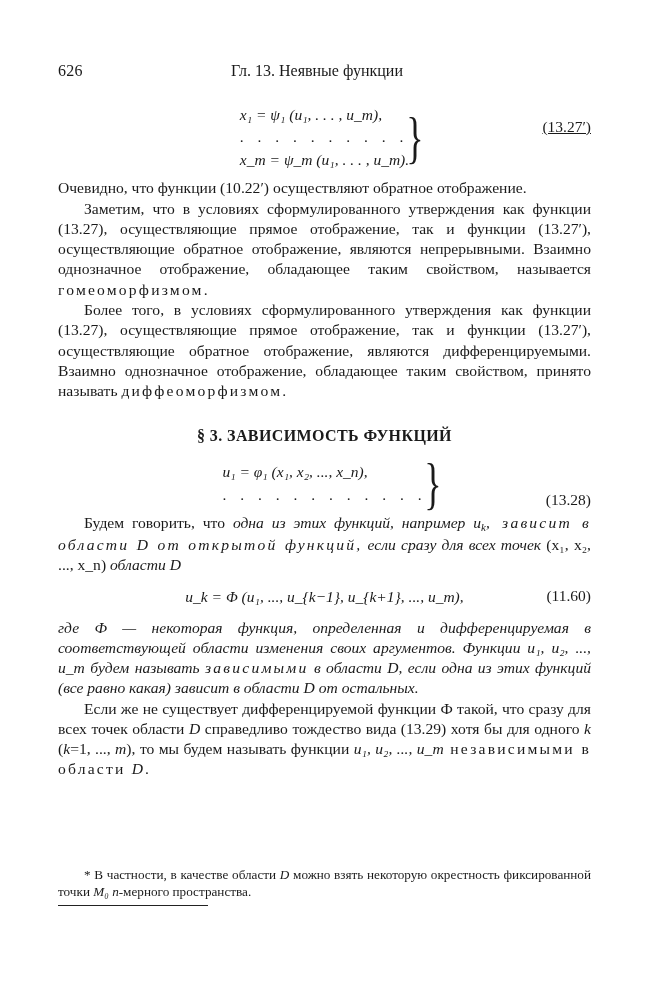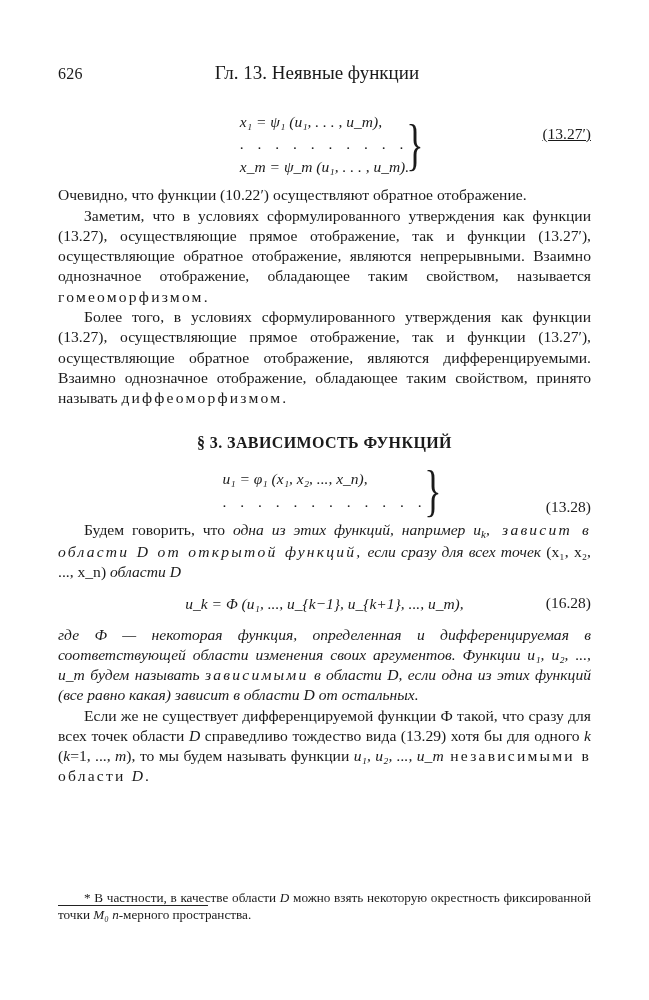--- a/index.html
+++ b/index.html
@@ -30,21 +30,21 @@
     display: flex;
     align-items: baseline;
   }
   .page-number {
     font-size: 16px;
     letter-spacing: 0.3px;
   }
   .header-title {
     flex: 1;
     text-align: center;
-    font-size: 19px;
+    font-size: 16px;
     padding-right: 40px;
   }
   .content {
     position: absolute;
     top: 95px;
     left: 58px;
     width: 533px;
   }
   p {
     margin: 0;
@@ -52,21 +52,21 @@
     line-height: 1.30;
     text-align: justify;
     text-indent: 26px;
   }
   p.noindent { text-indent: 0; }
   .spaced {
     letter-spacing: 2.2px;
   }
   .eqblock {
     position: relative;
-    margin: 16px 0 7px 0;
+    margin: 9px 0 7px 0;
     min-height: 20px;
   }
   .eqbody {
     text-align: center;
     font-family: "Liberation Serif", serif;
   }
   .eqline {
     font-size: 15.5px;
     line-height: 1.45;
     font-style: italic;
@@ -108,21 +108,21 @@
   .footnote-rule {
     position: absolute;
     left: 58px;
     top: 905px;
     width: 150px;
     border-top: 1px solid #222;
   }
   .footnote {
     position: absolute;
     left: 58px;
-    top: 890px;
+    top: 867px;
     width: 533px;
     font-size: 13.2px;
     line-height: 1.28;
     text-align: justify;
   }
   .footnote .fn-first { text-indent: 26px; display: block; }
   i { font-style: italic; }
   sub {
     font-size: 0.70em;
     vertical-align: -0.28em;
@@ -172,21 +172,21 @@
       <div class="eqtag" style="top: 30px;">(13.28)</div>
     </div>
 
 
     <p><span>Будем говорить, что </span><i>одна из этих функций,  например </i><i><span>u</span><sub>k</sub></i><i class="spaced">, зависит в области </i><i class="spaced">D</i><i class="spaced"> от открытой функций,</i><i> если сразу для всех точек </i><span>(x₁, x₂, ..., x_n)</span><i> области </i><i>D</i></p>
 
     <div class="eqblock" style="margin-top:11px; margin-bottom:9px;">
       <div class="eqbody">
         <span class="eqline">u_k = Φ (u₁, ..., u_{k−1}, u_{k+1}, ..., u_m),</span>
       </div>
-      <div class="eqtag" style="top: 1px;">(16.28)</div>
+      <div class="eqtag" style="top: 1px;">(11.60)</div>
     </div>
 
     <p class="noindent"><i>где Ф — некоторая функция,   определенная и дифференцируемая в соответствующей области изменения своих аргументов. Функции </i><i>u₁, u₂, ..., u_m</i><i> будем называть </i><i class="spaced">зависимыми</i><i> в области </i><i>D</i><i>, если одна из этих функций (все равно какая) зависит в области </i><i>D</i><i> от остальных.</i></p>
 
     <p><span>Если же не существует дифференцируемой функции Ф такой, что сразу для всех точек области </span><i>D</i><span> справедливо тождество вида (13.29) хотя бы для одного </span><i>k</i><span> (</span><i>k</i><span>=1, ..., </span><i>m</i><span>), то мы будем называть функции </span><i>u₁, u₂, ..., u_m</i><span class="spaced"> независимыми в области </span><i class="spaced">D</i><span>.</span></p>
 
   </div>
 
   <div class="footnote-rule"></div>
 

